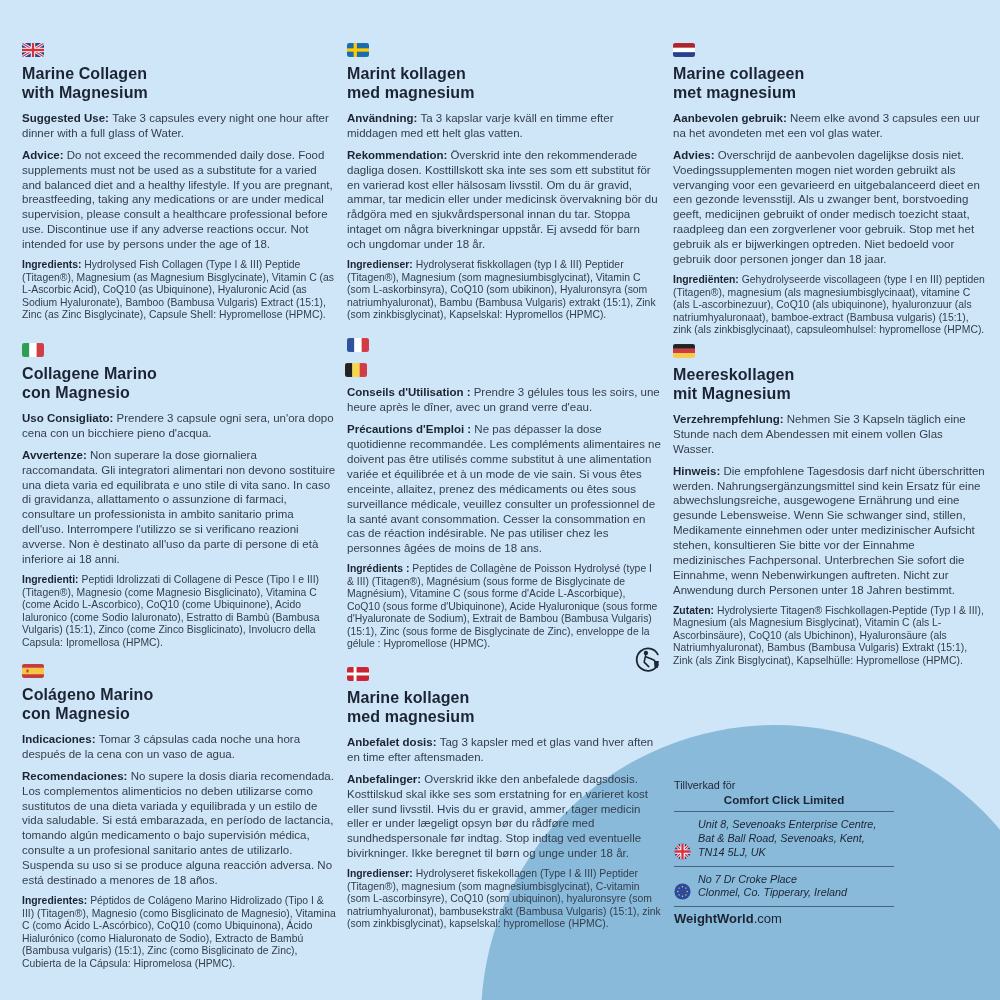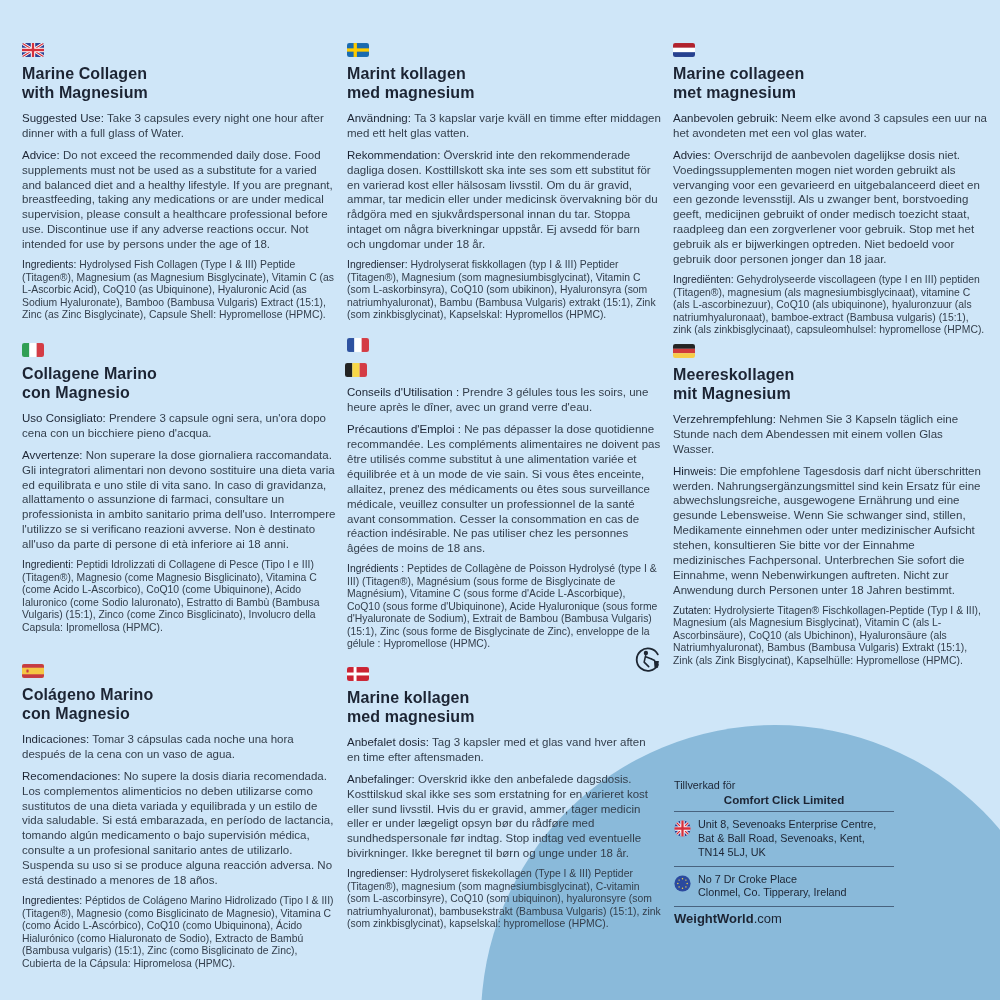--- a/index.html
+++ b/index.html
@@ -23,30 +23,30 @@
   #sec-da{left:347px;top:664px;}
 
   .sec-header{display:flex;align-items:flex-start;gap:8px;margin:0 0 8px 0;flex-direction:column;}
   .flag{width:22px;height:14px;margin-top:3px;flex:0 0 auto;display:block;}
   .flag2{width:22px;height:14px;margin-top:3px;margin-left:-2px;flex:0 0 auto;display:block;}
   h2{margin:0;font-size:16px;line-height:1.18;color:#1c2433;font-weight:700;letter-spacing:.1px;}
   h2 span{display:block;}
 
   .sec p{margin:0 0 7px 0;font-size:11.5px;line-height:1.3;}
   .sec p.ing{font-size:10.4px;line-height:1.2;}
-  .plabel{color:#1c2433;font-weight:400;}
+  .plabel{color:#1c2433;font-weight:700;}
   .plabel::after{content:"\00a0";}
 
   #tidyman{position:absolute;left:634px;top:646px;width:28px;height:28px;}
 
   #mfr{position:absolute;left:674px;top:778px;width:220px;color:#1c2433;}
   #mfr .made-for{font-size:10.8px;line-height:1.3;margin:0;}
   #mfr .company{font-size:11.6px;font-weight:700;line-height:1.3;margin:0 0 4px 0;text-align:center;}
   .divider{border:none;border-top:1px solid rgba(28,42,66,.6);margin:4px 0;}
-  .addr{display:flex;gap:7px;align-items:flex-start;padding:2px 0;}
+  .addr{display:flex;gap:7px;align-items:flex-end;padding:2px 0;font-style:italic;}
   .addr .roundel{width:17px;height:17px;margin-top:2px;flex:0 0 auto;display:block;}
   .addr p{margin:0;font-size:10.8px;line-height:1.28;}
   .website{margin:3px 0 16px 0;font-size:13px;}
   .website b{font-weight:700;}
 </style>
 </head>
 <body>
 
 <div class="circle" id="circle-main"></div>
 

